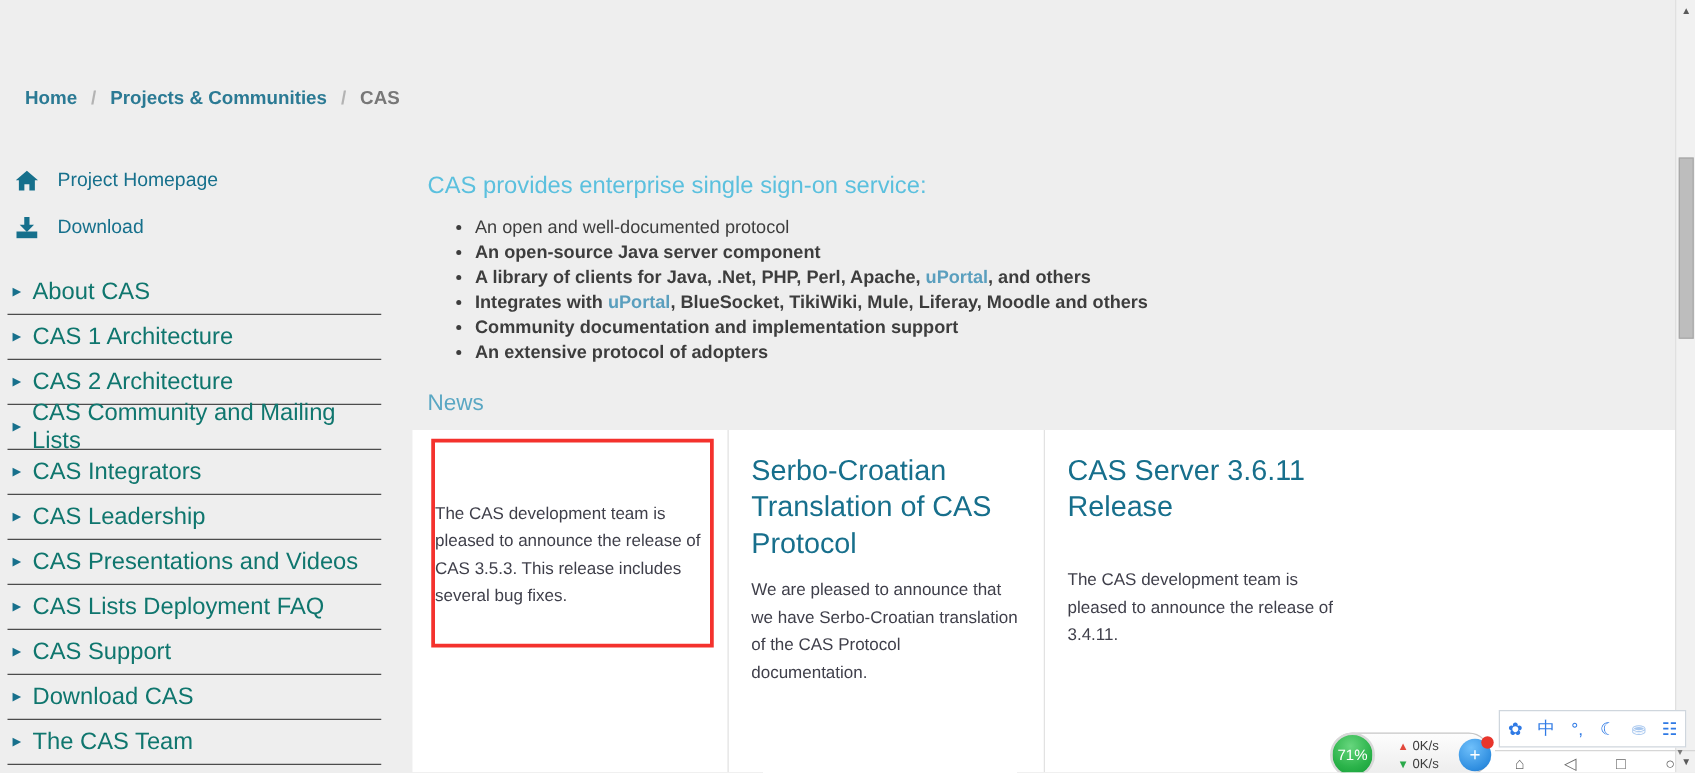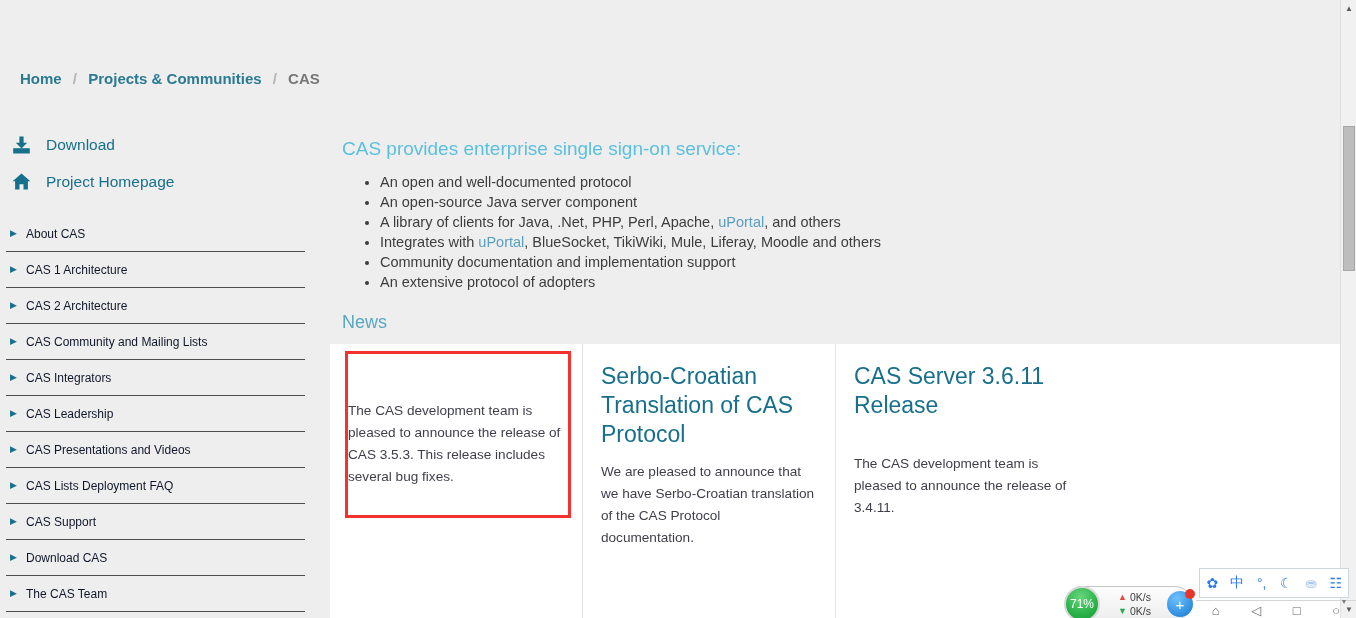--- a/index.html
+++ b/index.html
@@ -73,22 +73,22 @@
     cursor: pointer;
   }
   .nav-item .caret {
     width: 20px;
     color: #17708c;
     font-size: 9px;
     line-height: 1;
     padding-left: 4px;
   }
   .nav-item .nav-label {
-    color: #0f172a;
-    font-size: 12px;
+    color: #0f766e;
+    font-size: 19px;
   }
 
   
   .main {
     position: absolute;
     left: 330px; top: 0;
     width: 1014px; height: 618px;
   }
   .lead-heading {
     position: absolute;
@@ -104,21 +104,21 @@
     margin: 0;
     padding-left: 36px;
     list-style: disc;
   }
   .feature-list li {
     font-size: 14.5px;
     color: #3d3d3d;
     line-height: 20px;
     margin-bottom: 0px;
   }
-  .feature-list li + li { margin-top: 0px; }
+  .feature-list li + li { margin-top: 0px; font-weight: bold; }
   .feature-list a {
     color: #5a9fbe;
     text-decoration: none;
   }
 
   .news-heading {
     position: absolute;
     left: 12px; top: 312px;
     font-size: 18px;
     font-weight: 400;
@@ -316,35 +316,35 @@
     <span class="crumb-sep">/</span>
     <a href="#">Projects &amp; Communities</a>
     <span class="crumb-sep">/</span>
     <span class="crumb-current">CAS</span>
   </nav>
 
   <aside class="sidebar">
 
     <a class="side-link" href="#">
       <span class="side-icon">
+        <svg width="19" height="17" viewBox="0 0 19 17" fill="#16708c">
+          <path d="M9.5 0.6 0.6 8.2h2.5v8.2h4.4v-5.1h4v5.1h4.4V8.2h2.5z"></path>
+        </svg>
+      </span>
+      <span>Project Homepage</span>
+    </a>
+
+    <a class="side-link" href="#">
+      <span class="side-icon">
         <svg width="19" height="18" viewBox="0 0 19 18" fill="#16708c">
           <path d="M7.4 0.5h4.2v6.2h3.6L9.5 12.6 3.8 6.7h3.6z"></path>
           <path d="M1.2 12.2h16.6v5.3H1.2z"></path>
         </svg>
       </span>
       <span>Download</span>
-    </a>
-
-    <a class="side-link" href="#">
-      <span class="side-icon">
-        <svg width="19" height="17" viewBox="0 0 19 17" fill="#16708c">
-          <path d="M9.5 0.6 0.6 8.2h2.5v8.2h4.4v-5.1h4v5.1h4.4V8.2h2.5z"></path>
-        </svg>
-      </span>
-      <span>Project Homepage</span>
     </a>
 
     <div class="nav-list">
       <div class="nav-item">
         <span class="caret">▶</span>
         <span class="nav-label">About CAS</span>
       </div>
       <div class="nav-item">
         <span class="caret">▶</span>
         <span class="nav-label">CAS 1 Architecture</span>

